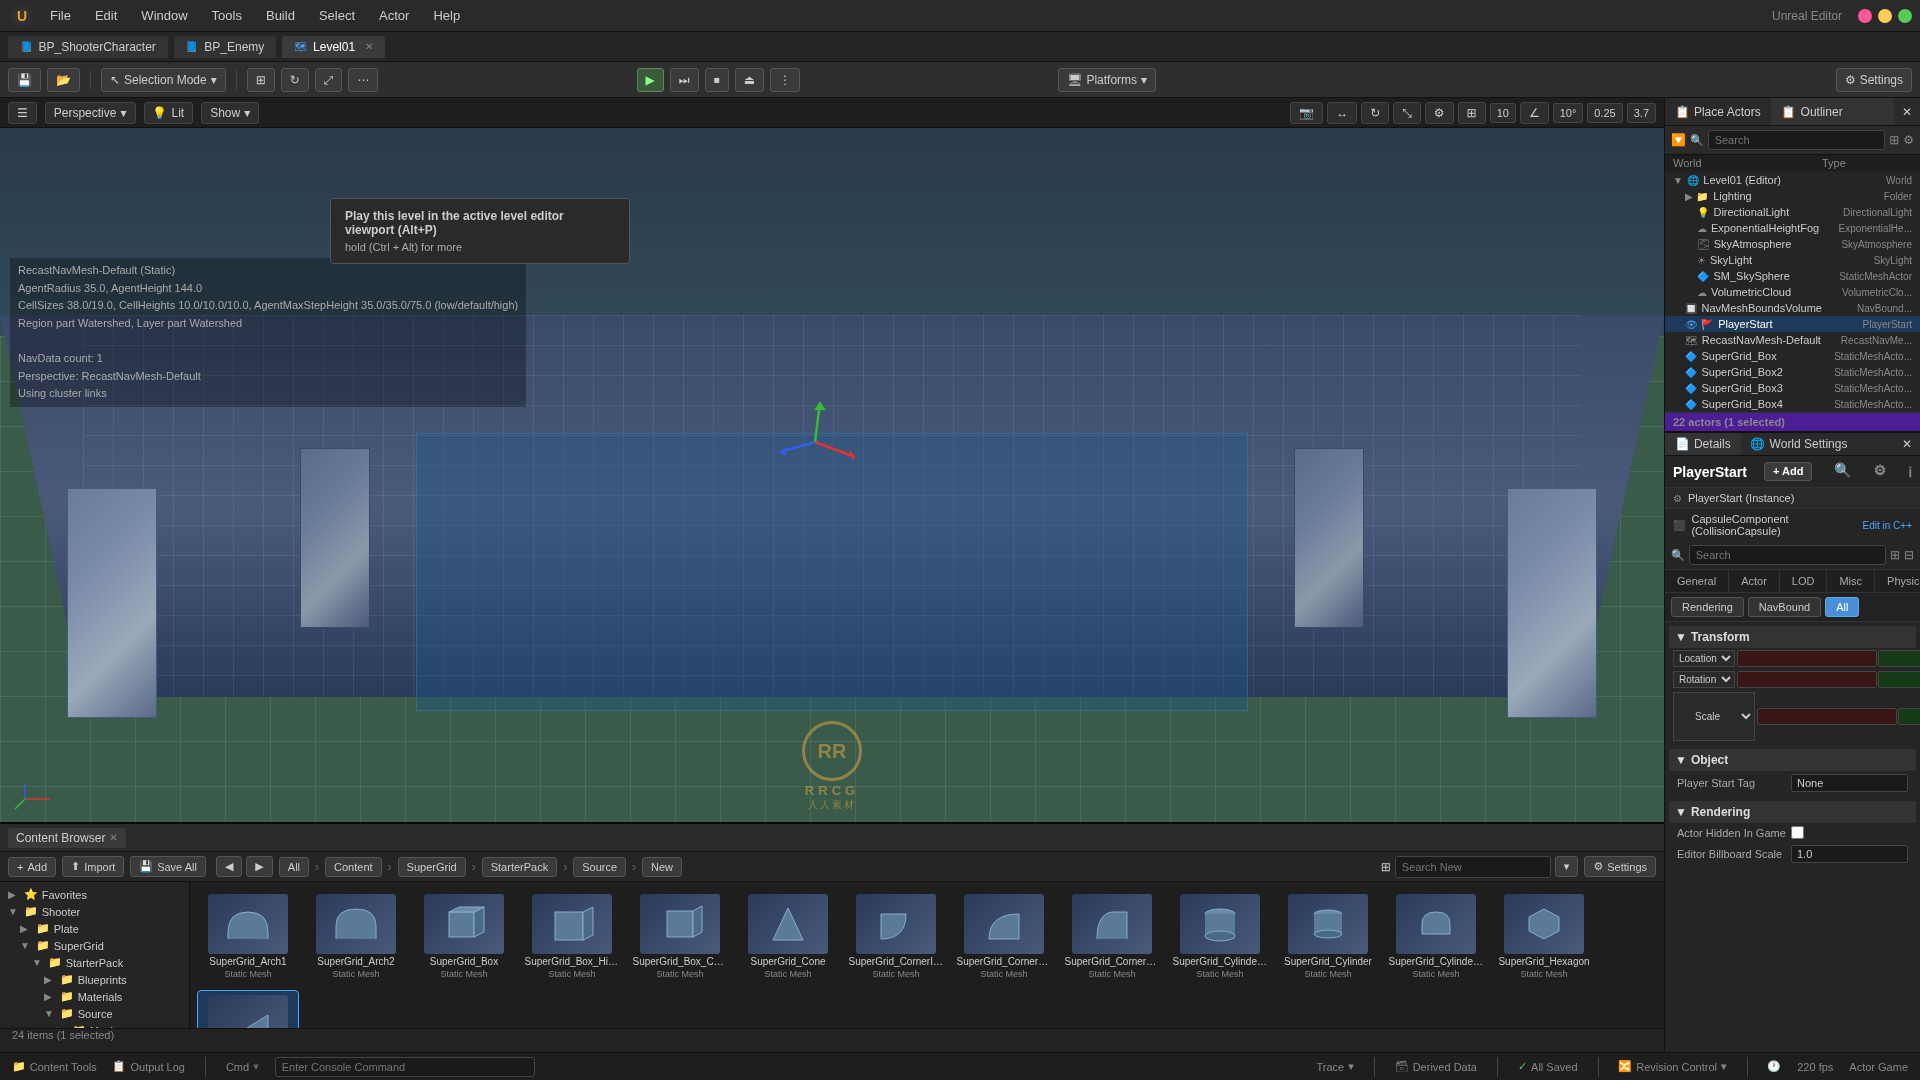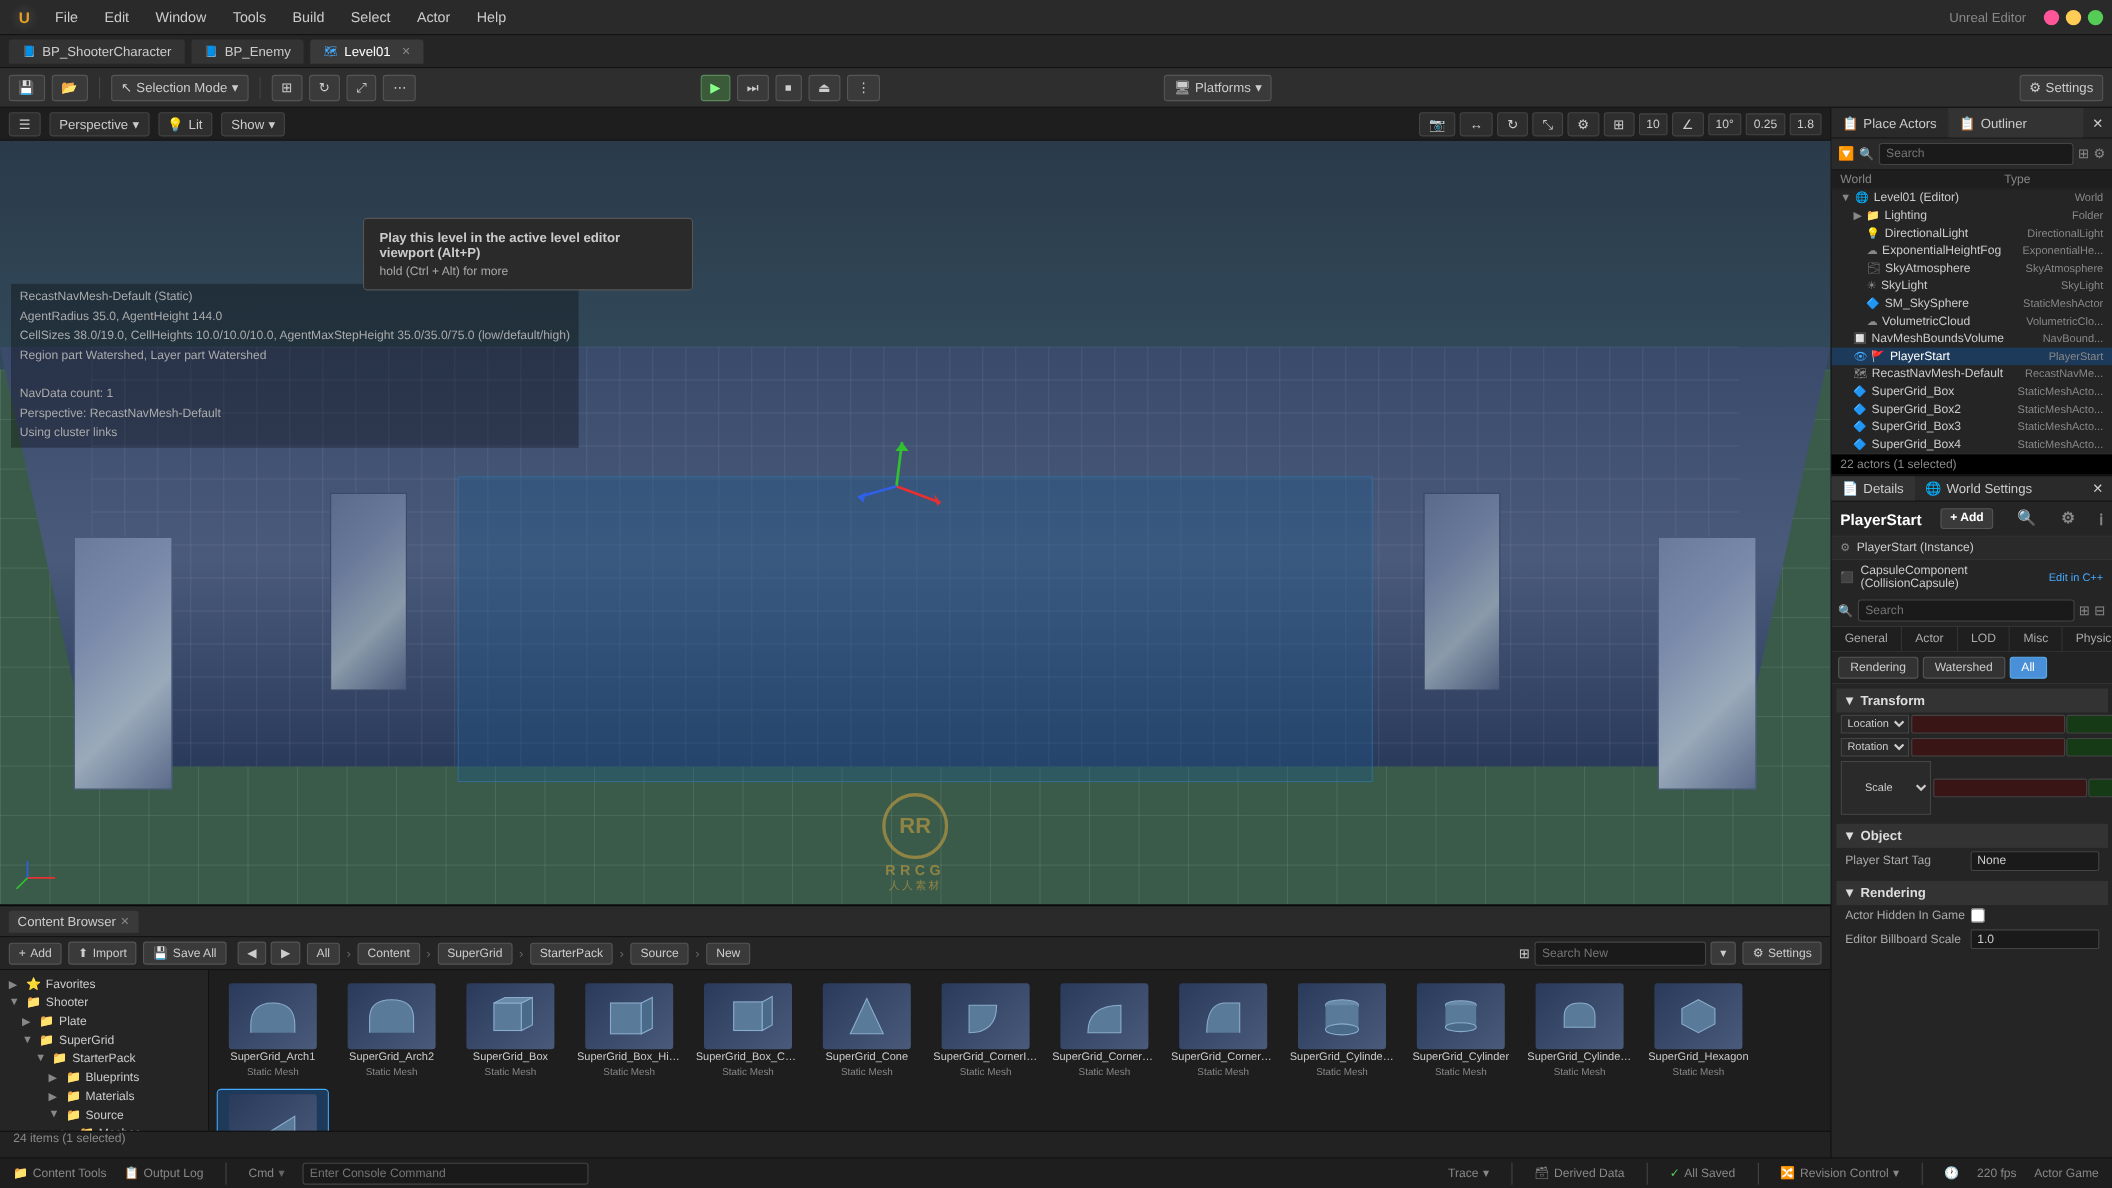--- a/index.html
+++ b/index.html
@@ -248,21 +248,21 @@
           </div>
         <div class="vp-btn">
             <span>⊞</span>
           </div>
         <div style="padding:3px 6px;background:#2e2e2e;border:1px solid #444;border-radius:2px;font-size:11px;color:#ccc;">10</div>
         <div class="vp-btn">
             <span>∠</span>
           </div>
         <div style="padding:3px 6px;background:#2e2e2e;border:1px solid #444;border-radius:2px;font-size:11px;color:#ccc;">10°</div>
         <div style="padding:3px 6px;background:#2e2e2e;border:1px solid #444;border-radius:2px;font-size:11px;color:#ccc;">0.25</div>
-        <div style="padding:3px 6px;background:#2e2e2e;border:1px solid #444;border-radius:2px;font-size:11px;color:#ccc;">1.8</div>
+        <div style="padding:3px 6px;background:#2e2e2e;border:1px solid #444;border-radius:2px;font-size:11px;color:#ccc;">3.7</div>
       </div>
     </div>
 
     <div id="viewport">
 
       <div style="position:absolute;inset:0;background:linear-gradient(180deg,#2a3a4a 0%,#3a5a6a 60%,#4a6a7a 100%);"></div>
 
       <div style="position:absolute;bottom:0;left:0;right:0;height:70%;background:linear-gradient(180deg,#2a4a3a 0%,#3a5a4a 40%,#4a6a5a 100%);
         background-image:linear-gradient(rgba(180,200,180,0.15) 1px,transparent 1px),linear-gradient(90deg,rgba(180,200,180,0.15) 1px,transparent 1px);
         background-size:45px 45px;background-color:#3a5a4a;"></div>
@@ -701,21 +701,21 @@
         <span class="item-type">StaticMeshActo...</span>
       </div>
       <div class="outliner-item" style="padding-left:20px;">
         <span class="item-icon">🔷</span>
         <span class="item-label">SuperGrid_Box4</span>
         <span class="item-type">StaticMeshActo...</span>
       </div>
 
     </div>
 
-    <div style="padding:3px 8px;color:#888;font-size:11px;border-top:1px solid #333;background:#000000;">22 actors (1 selected)</div>
+    <div style="padding:3px 8px;color:#888;font-size:11px;border-top:1px solid #333;background:#4c1d95;font-weight:bold;">22 actors (1 selected)</div>
 
     <div style="display:flex;align-items:center;background:#2a2a2a;border-top:2px solid #111;border-bottom:1px solid #111;">
       <div style="display:flex;align-items:center;gap:4px;padding:4px 10px;background:#333;cursor:pointer;">
         <span>📄</span>
         <span>Details</span>
       </div>
       <div style="display:flex;align-items:center;gap:4px;padding:4px 10px;cursor:pointer;">
         <span>🌐</span>
         <span>World Settings</span>
       </div>
@@ -757,21 +757,21 @@
       <div class="detail-tabs-row">
         <div class="dtab">General</div>
         <div class="dtab">Actor</div>
         <div class="dtab">LOD</div>
         <div class="dtab">Misc</div>
         <div class="dtab">Physics</div>
       </div>
 
       <div style="display:flex;align-items:center;gap:4px;padding:4px 6px;background:#222;border-bottom:1px solid #333;">
         <div style="padding:3px 10px;background:#333;border:1px solid #555;border-radius:3px;font-size:11px;cursor:pointer;color:#ccc;">Rendering</div>
-        <div style="padding:3px 10px;background:#333;border:1px solid #555;border-radius:3px;font-size:11px;cursor:pointer;color:#ccc;">Watershed</div>
+        <div style="padding:3px 10px;background:#333;border:1px solid #555;border-radius:3px;font-size:11px;cursor:pointer;color:#ccc;">NavBound</div>
         <div style="padding:3px 10px;background:#4a90d9;border:1px solid #5aaae9;border-radius:3px;font-size:11px;cursor:pointer;color:#fff;">All</div>
       </div>
 
       <div class="details-content">
 
         <div class="details-section">
           <div class="details-section-header">
             <span>▼</span>
             <span>Transform</span>
           </div>

